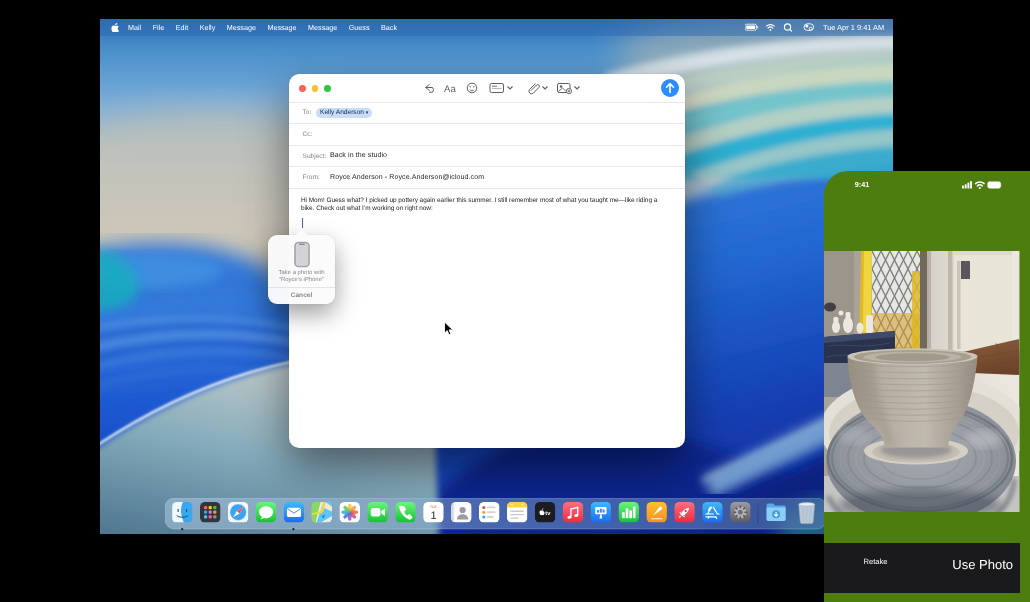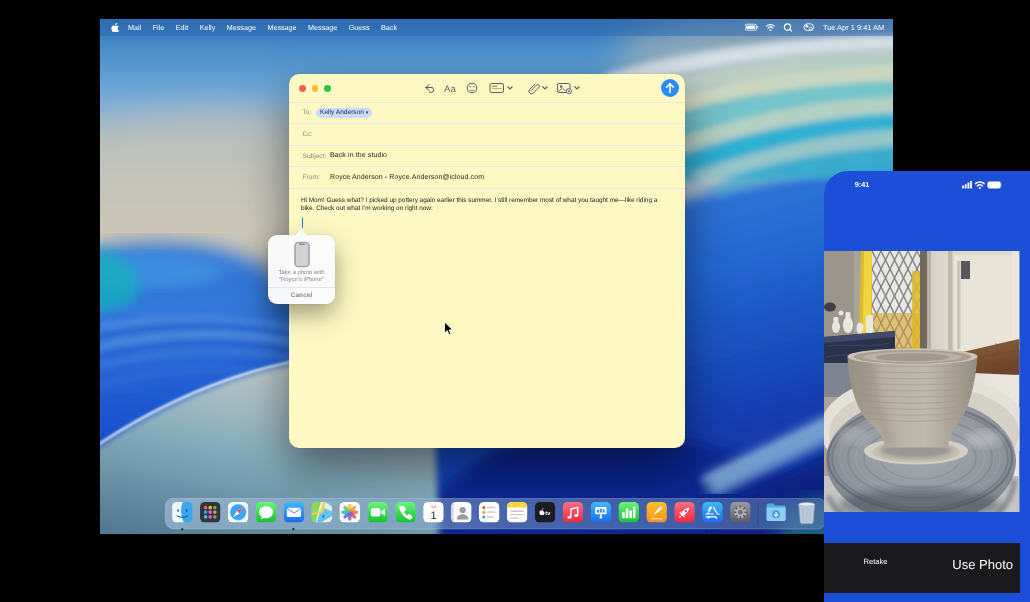--- a/index.html
+++ b/index.html
@@ -7,21 +7,21 @@
     font-family:"Liberation Sans", sans-serif; }
   #canvas { position:relative; width:1030px; height:602px; background:#000; }
   #desktop { position:absolute; left:100px; top:19px; width:793px; height:515px; overflow:hidden; }
   #wall { position:absolute; left:0; top:0; }
   
   #menubar { position:absolute; left:0; top:0; width:793px; height:17px;
     color:#fff; font-size:7.2px; display:flex; align-items:center; }
   #menubar .it { margin-right:11.5px; white-space:nowrap; }
   
   #mailwin { position:absolute; left:188.5px; top:55.3px; width:396.3px; height:373.6px;
-    background:#fef9c3; border-radius:10px; box-shadow:0 20px 45px rgba(0,0,10,.5), 0 0 1px rgba(0,0,0,.3); }
+    background:#ffffff; border-radius:10px; box-shadow:0 20px 45px rgba(0,0,10,.5), 0 0 1px rgba(0,0,0,.3); }
   .sep { position:absolute; left:0; width:396.3px; height:1px; background:#e9e9eb; }
   .lbl { position:absolute; color:#86868b; font-size:6.6px; }
   .val { position:absolute; color:#1d1d1f; font-size:7px; letter-spacing:0.1px; }
   #pill { position:absolute; left:27.5px; top:33.4px; height:10.4px; background:#c9dcf8;
     border-radius:5.2px; color:#11294b; font-size:6.6px; line-height:10.4px; padding:0 4px; }
   #body-text { position:absolute; left:12.4px; top:122.3px; width:366px;
     font-size:6.45px; line-height:8.7px; color:#1a1a1c; letter-spacing:-0.02px;}
   
   #caret { position:absolute; left:201.5px; top:199.3px; width:1.3px; height:10px; background:#2e6be5; }
   #popup { position:absolute; left:168px; top:215.5px; width:67px; height:69.5px;
@@ -29,21 +29,21 @@
     box-shadow:0 10px 25px rgba(0,0,0,.38), 0 0 1px rgba(0,0,0,.25); }
   #popup .arrow { position:absolute; left:26.5px; top:-6.4px; width:14px; height:7px; overflow:hidden; }
   #popup .arrow:before { content:""; position:absolute; left:2.6px; top:2.6px; width:8.8px; height:8.8px;
     background:rgba(251,251,252,1); transform:rotate(45deg); border-radius:1.5px; }
   #popup .t1 { position:absolute; width:67px; text-align:center; color:#86868b; font-size:5.9px; }
   #popup .cancel { position:absolute; top:57.5px; width:67px; text-align:center; color:#7e7e83;
     font-size:6.6px; font-weight:bold; color:#8a8a90; }
   #popup .psep { position:absolute; top:52.5px; left:0; width:67px; height:1px; background:#e4e4e6; }
   
   #phone { position:absolute; left:824px; top:171px; width:206px; height:431px;
-    background:#1d4ed8; border-top-left-radius:24px; color:#fff; }
+    background:#4d7c0f; border-top-left-radius:24px; color:#fff; }
   #ptime { position:absolute; left:24px; top:8.8px; width:28px; text-align:center;
     font-size:7.3px; font-weight:bold; }
   #pbar { position:absolute; left:0; top:372px; width:195.5px; height:50px; background:#1a1a1c; }
   #pbar .retake { position:absolute; left:7.5px; top:14px; font-size:7.6px; color:#fff;margin-left:32px; }
   #pbar .use { position:absolute; right:6.5px; top:14px; font-size:13px; color:#fff; }
 </style>
 </head>
 <body>
 <div id="canvas">
   <div id="desktop">

